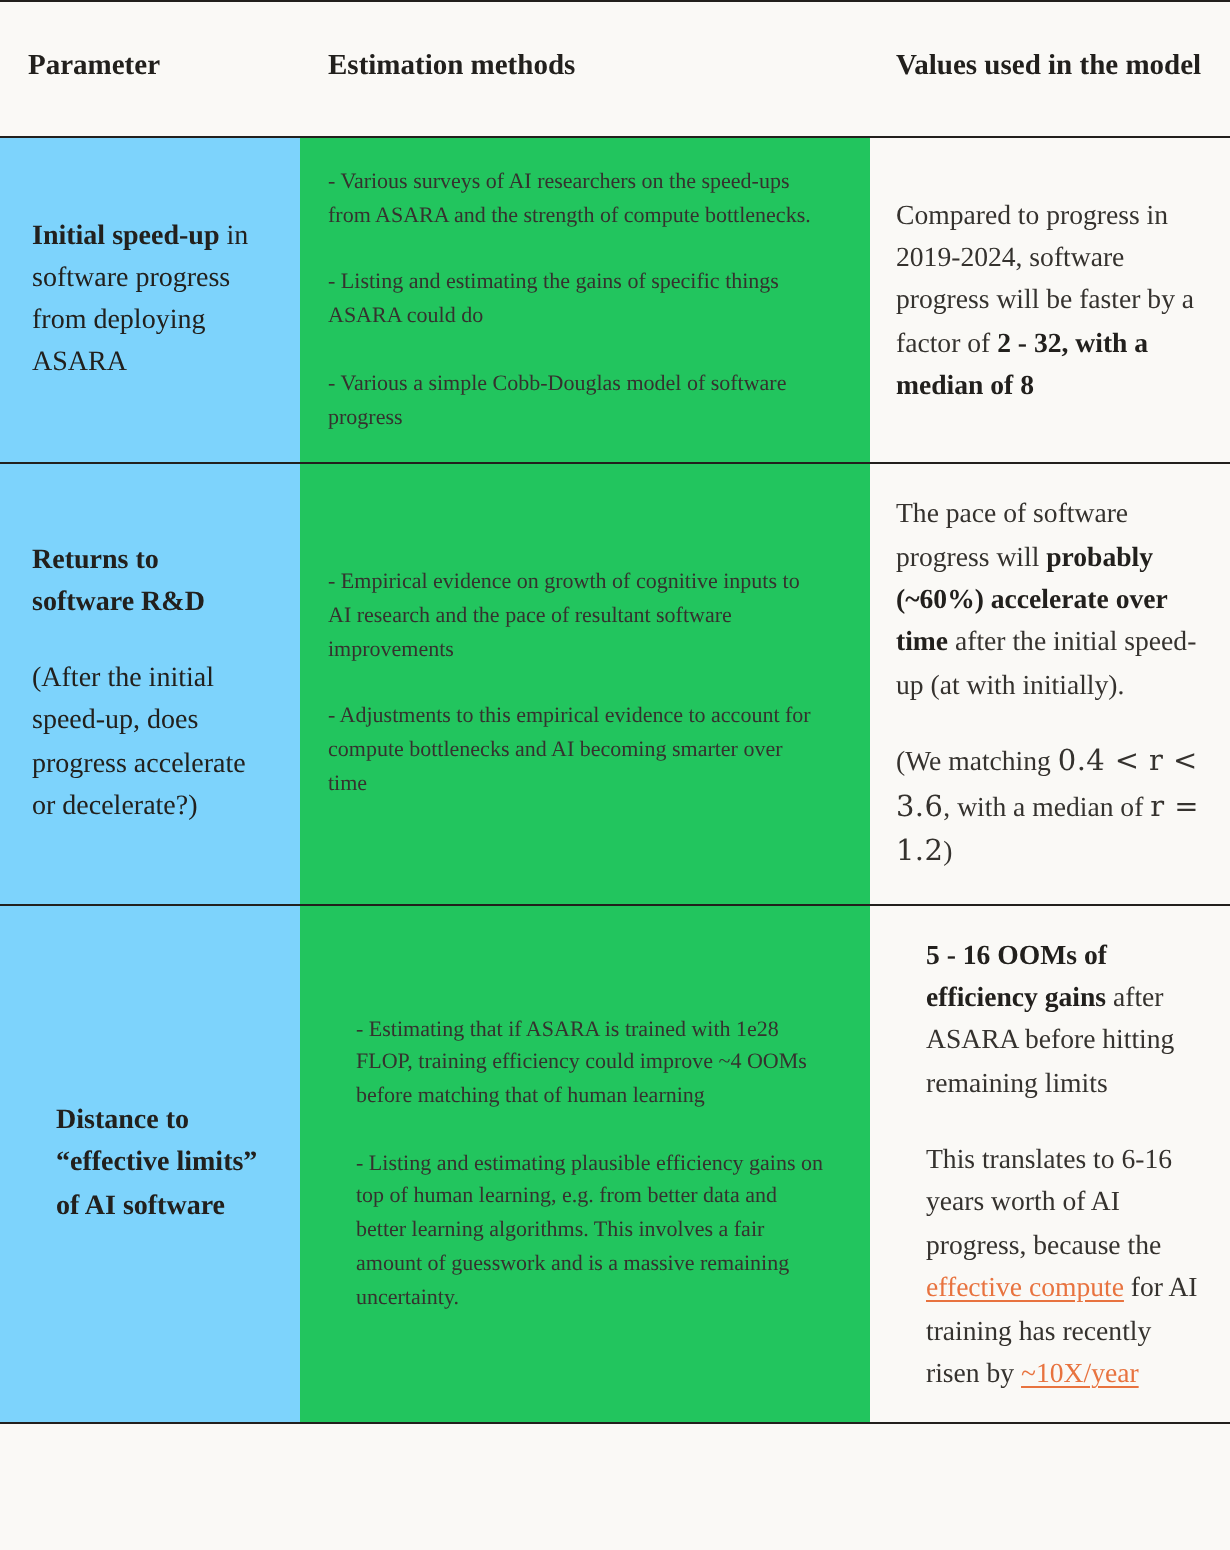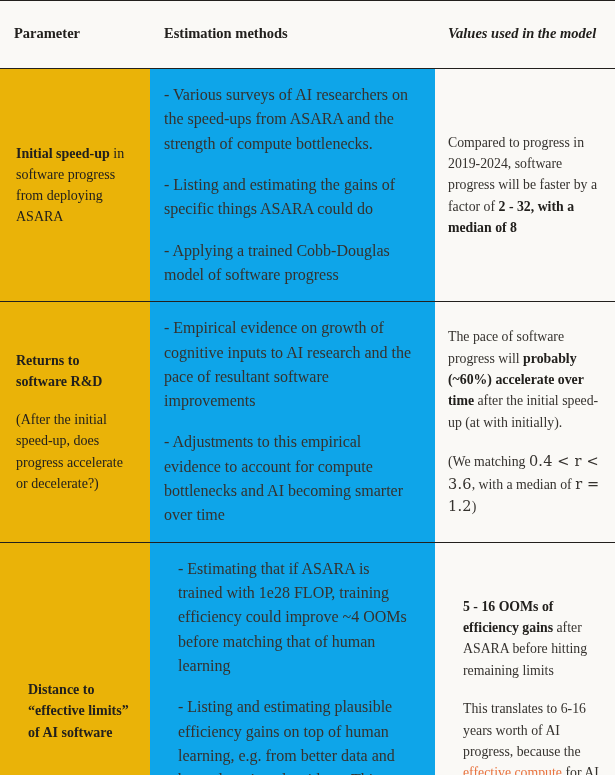--- a/index.html
+++ b/index.html
@@ -39,40 +39,40 @@
     background: #FAF9F6;
     font-weight: 700;
     font-size: 14.5px;
     line-height: 1.45;
     color: #22201D;
     border-bottom: 1.5px solid #22201D;
     padding: 22px 14px 24px 14px;
     vertical-align: top;
   }
   thead th.h1 { }
-  thead th.h3 { padding-left: 13px; font-style: italic; }
+  thead th.h3 { padding-left: 13px; }
 
   tbody tr > td {
     border-bottom: 1.5px solid #22201D;
   }
   tbody tr:last-child > td {
     border-bottom: 1.5px solid #22201D;
     padding-left: 28px;
   }
   td.col-param {
-    background: #eab308;
+    background: #7dd3fc;
     padding: 14px 18px 14px 16px;
     font-size: 14px;
     line-height: 1.52;
     color: #22201D;
   }
   td.col-methods {
-    background: #0ea5e9;
+    background: #22c55e;
     padding: 14px 22px 14px 14px;
-    font-size: 16px;
+    font-size: 11px;
     line-height: 1.52;
     color: #35322E;
   }
   td.col-values {
     background: #FAF9F6;
     padding: 14px 14px 14px 13px;
     font-size: 13.8px;
     line-height: 1.55;
     color: #35322E;
   }
@@ -118,21 +118,21 @@
     </thead>
     <tbody>
 
       <tr>
         <td class="col-param">
           <p class="blk"><span class="bold">Initial speed-up</span><span> in software progress from deploying ASARA</span></p>
         </td>
         <td class="col-methods">
           <p class="blk">- Various surveys of AI researchers on the speed-ups from ASARA and the strength of compute bottlenecks.</p>
           <p class="blk">- Listing and estimating the gains of specific things ASARA could do</p>
-          <p class="blk">- Applying a trained Cobb-Douglas model of software progress</p>
+          <p class="blk">- Various a simple Cobb-Douglas model of software progress</p>
         </td>
         <td class="col-values">
           <p class="blk"><span>Compared to progress in 2019-2024, software progress will be faster by a factor of </span><span class="bold">2 - 32, with a median of 8</span></p>
         </td>
       </tr>
 
       <tr>
         <td class="col-param">
           <p class="blk"><span class="bold">Returns to software R&amp;D</span></p>
           <p class="blk">(After the initial speed-up, does progress accelerate or decelerate?)</p>

